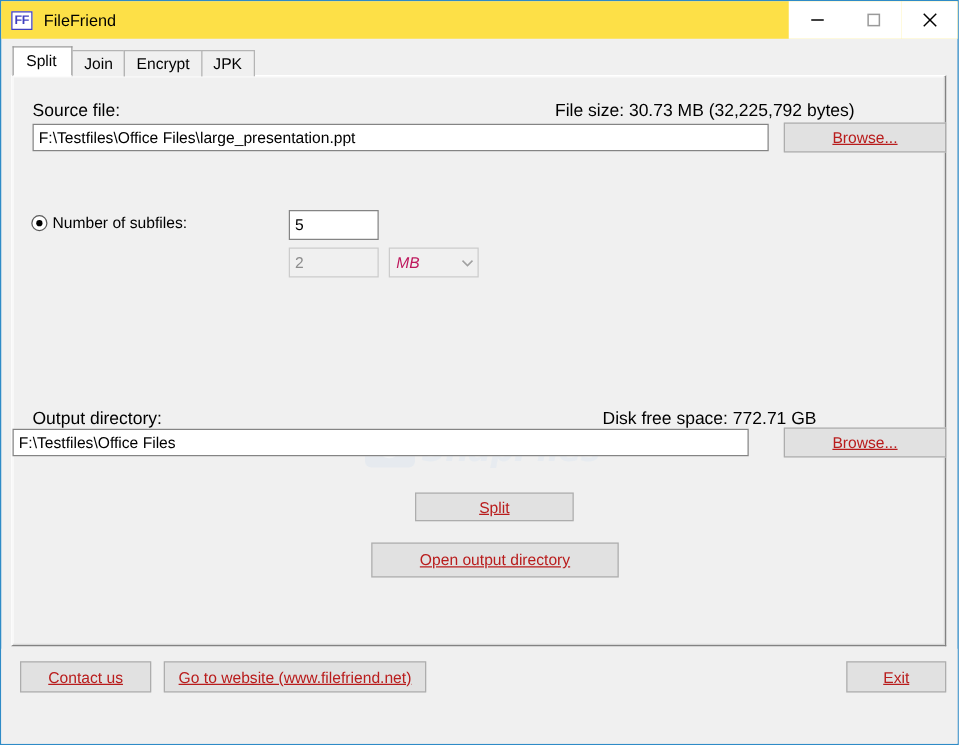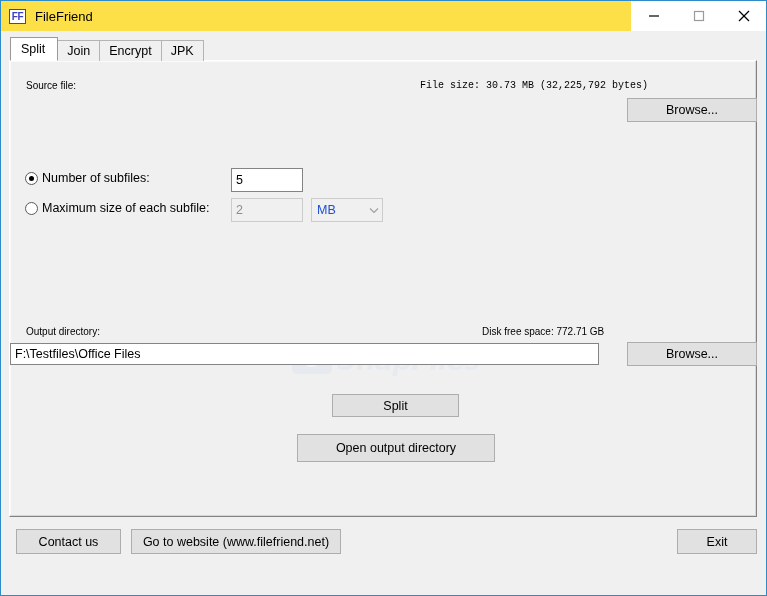--- a/index.html
+++ b/index.html
@@ -125,21 +125,21 @@
   #panel-inner {
     position: absolute;
     left: 0; top: 0;
     width: 746px;
     height: 455px;
   }
 
   
   .label {
     position: absolute;
-    font-size: 10px;
+    font-size: 14px;
     color: #000;
     white-space: nowrap;
     text-align: center;
   }
   .textbox {
     position: absolute;
     box-sizing: border-box;
     background: #ffffff;
     border: 1px solid #848484;
     font-family: "Liberation Sans", sans-serif;
@@ -149,24 +149,25 @@
     line-height: 20px;
     outline: none;
   }
   .button {
     position: absolute;
     box-sizing: border-box;
     background: #e1e1e1;
     border: 1px solid #adadad;
     font-family: "Liberation Sans", sans-serif;
     font-size: 12.5px;
-    color: #000000;
+    color: #b91c1c;
     text-align: center;
     cursor: default;
     padding: 0;
+    text-decoration: underline;
   }
 
   
   .radio-row {
     position: absolute;
     display: flex;
     align-items: center;
     white-space: nowrap;
     justify-content: flex-end;
   }
@@ -198,21 +199,22 @@
     color: #8d8d8d;
   }
   .combo {
     position: absolute;
     box-sizing: border-box;
     background: #f0f0f0;
     border: 1px solid #cccccc;
     display: flex;
     align-items: center;
     font-size: 12.5px;
-    color: #1d4ed8;
+    color: #be185d;
+    font-style: italic;
   }
   .combo .combo-text { padding-left: 5px; flex: 1; }
   .combo .combo-arrow {
     width: 17px;
     display: flex;
     align-items: center;
     justify-content: center;
   }
 
   
@@ -306,35 +308,32 @@
     </div>
     <div class="tab">
       <span>JPK</span>
     </div>
   </div>
 
   <div id="panel">
     <div id="panel-inner">
 
       <div class="label" style="left:16px; top:19px;">Source file:</div>
-      <div class="label" style="left:410px; top:19px;font-family:Liberation Mono, monospace;">File size: 30.73 MB (32,225,792 bytes)</div>
-
+      <div class="label" style="left:434px; top:19px;">File size: 30.73 MB (32,225,792 bytes)</div>
+
+      <input class="textbox" style="left: 16px; top: 38px; width: 589px; height: 22px;" value="F:\Testfiles\Office Files\large_presentation.ppt">
 
       <button class="button" style="left:617px; top:37px; width:130px; height:24px;">Browse...</button>
 
       <div class="radio-row" style="left:15px; top:110px;">
         <span class="radio-mark checked"></span>
         <span class="radio-label">Number of subfiles:</span>
       </div>
       <input class="textbox" style="left: 221px; top: 107px; width: 72px; height: 24px;" value="5">
 
-      <div class="radio-row" style="left:15px; top:140px;">
-        <span class="radio-mark"></span>
-        <span class="radio-label">Maximum size of each subfile:</span>
-      </div>
       <input class="textbox disabled" style="left: 221px; top: 137px; width: 72px; height: 24px;" disabled="" value="2">
 
       <div class="combo" style="left:301px; top:137px; width:72px; height:24px;">
         <span class="combo-text">MB</span>
         <span class="combo-arrow">
           <svg width="10" height="7" viewBox="0 0 10 7">
               <polyline points="1,1.5 5,5.5 9,1.5" fill="none" stroke="#a0a0a0" stroke-width="1.2"></polyline>
             </svg>
         </span>
       </div>

